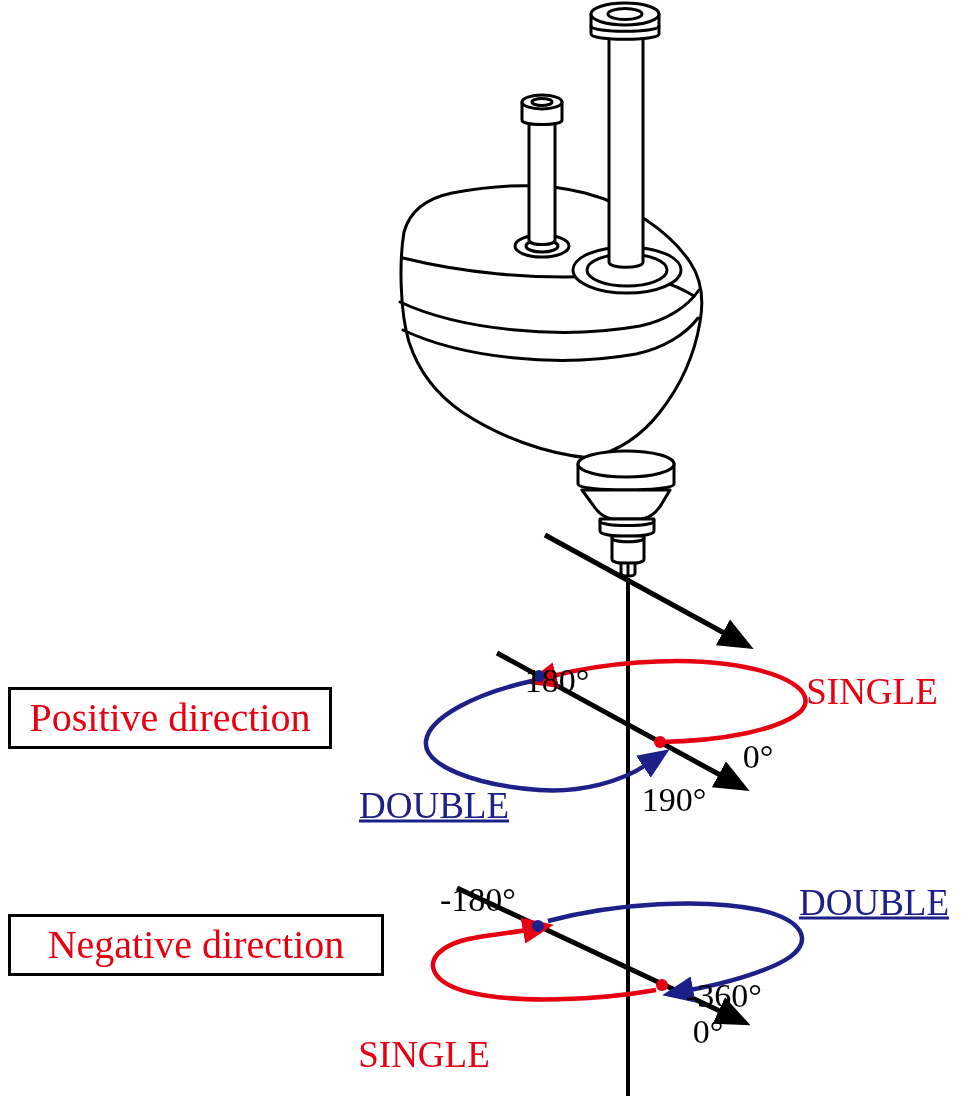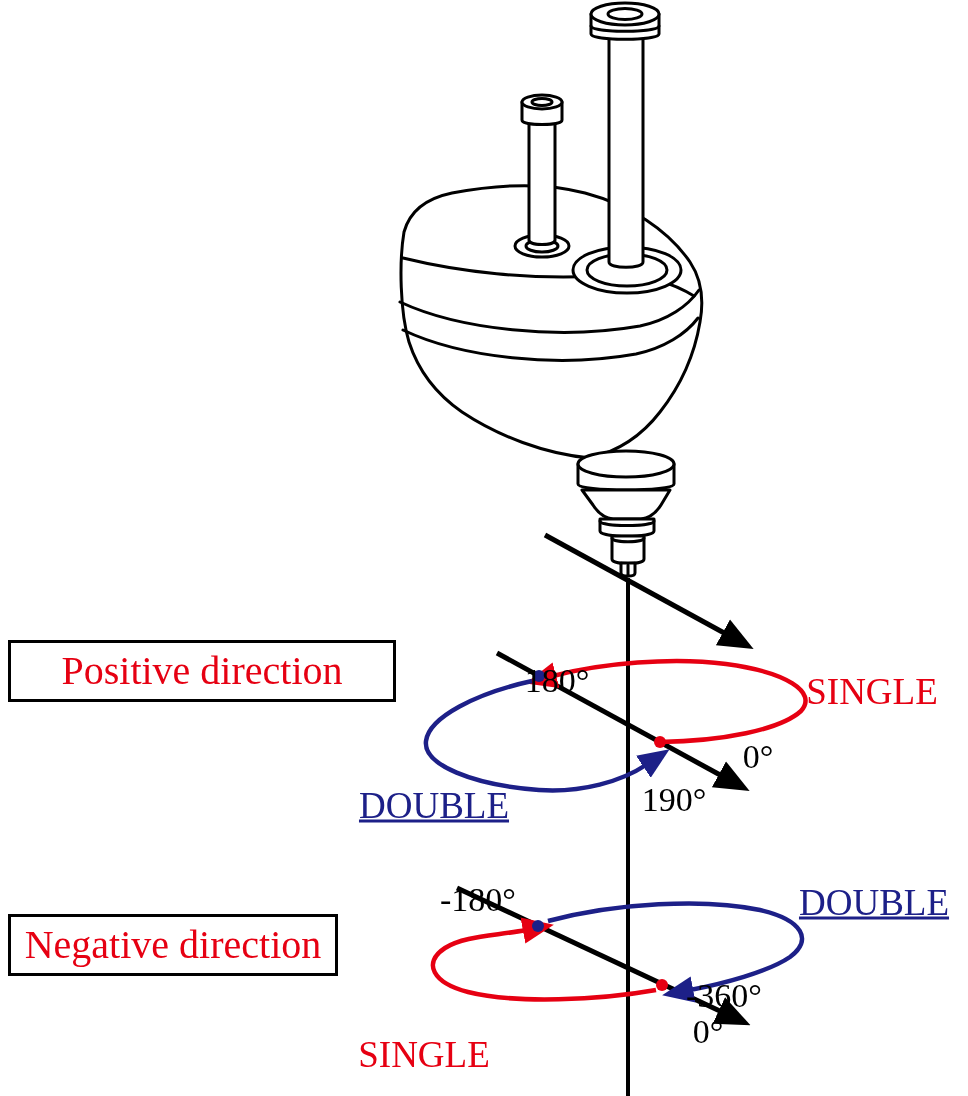--- a/index.html
+++ b/index.html
@@ -137,24 +137,24 @@
 
     <g>
       <line class="arrow" marker-end="url(#mBlack)" x1="457" y1="888" x2="722" y2="1012"></line>
       <path class="arc-double" marker-end="url(#mDouble)" d="M548,921 C615,903 705,898 760,910 C803,920 813,940 790,957 C768,972 722,984 690,990"></path>
       <path class="arc-single" marker-end="url(#mSingle)" d="M656,990 C600,1000 515,1004 468,992 C433,983 422,963 445,948 C464,936 494,936 526,930"></path>
       <circle class="dot-double" cx="538" cy="926" r="6"></circle>
       <circle class="dot-single" cx="662" cy="985" r="6"></circle>
     </g>
   </svg>
 
-  <div class="dirbox" style="left:8px; top:640px; width:388px; height:62px;">
+  <div class="dirbox" style="left:8px; top:687px; width:324px; height:62px;">
     <span>Positive direction</span>
   </div>
-  <div class="dirbox" style="left:8px; top:914px; width:330px; height:62px;">
+  <div class="dirbox" style="left:8px; top:914px; width:376px; height:62px;">
     <span>Negative direction</span>
   </div>
 
   <div class="lbl" style="left:557px; top:681px;">180°</div>
   <div class="lbl big single" style="left:872px; top:691px;">SINGLE</div>
   <div class="lbl" style="left:758px; top:757px;">0°</div>
   <div class="lbl" style="left:674px; top:800px;">190°</div>
   <div class="lbl big double" style="left:434px; top:805px;">DOUBLE</div>
 
   <div class="lbl" style="left:464px; top:900px;margin-left:14px;">-180°</div>

